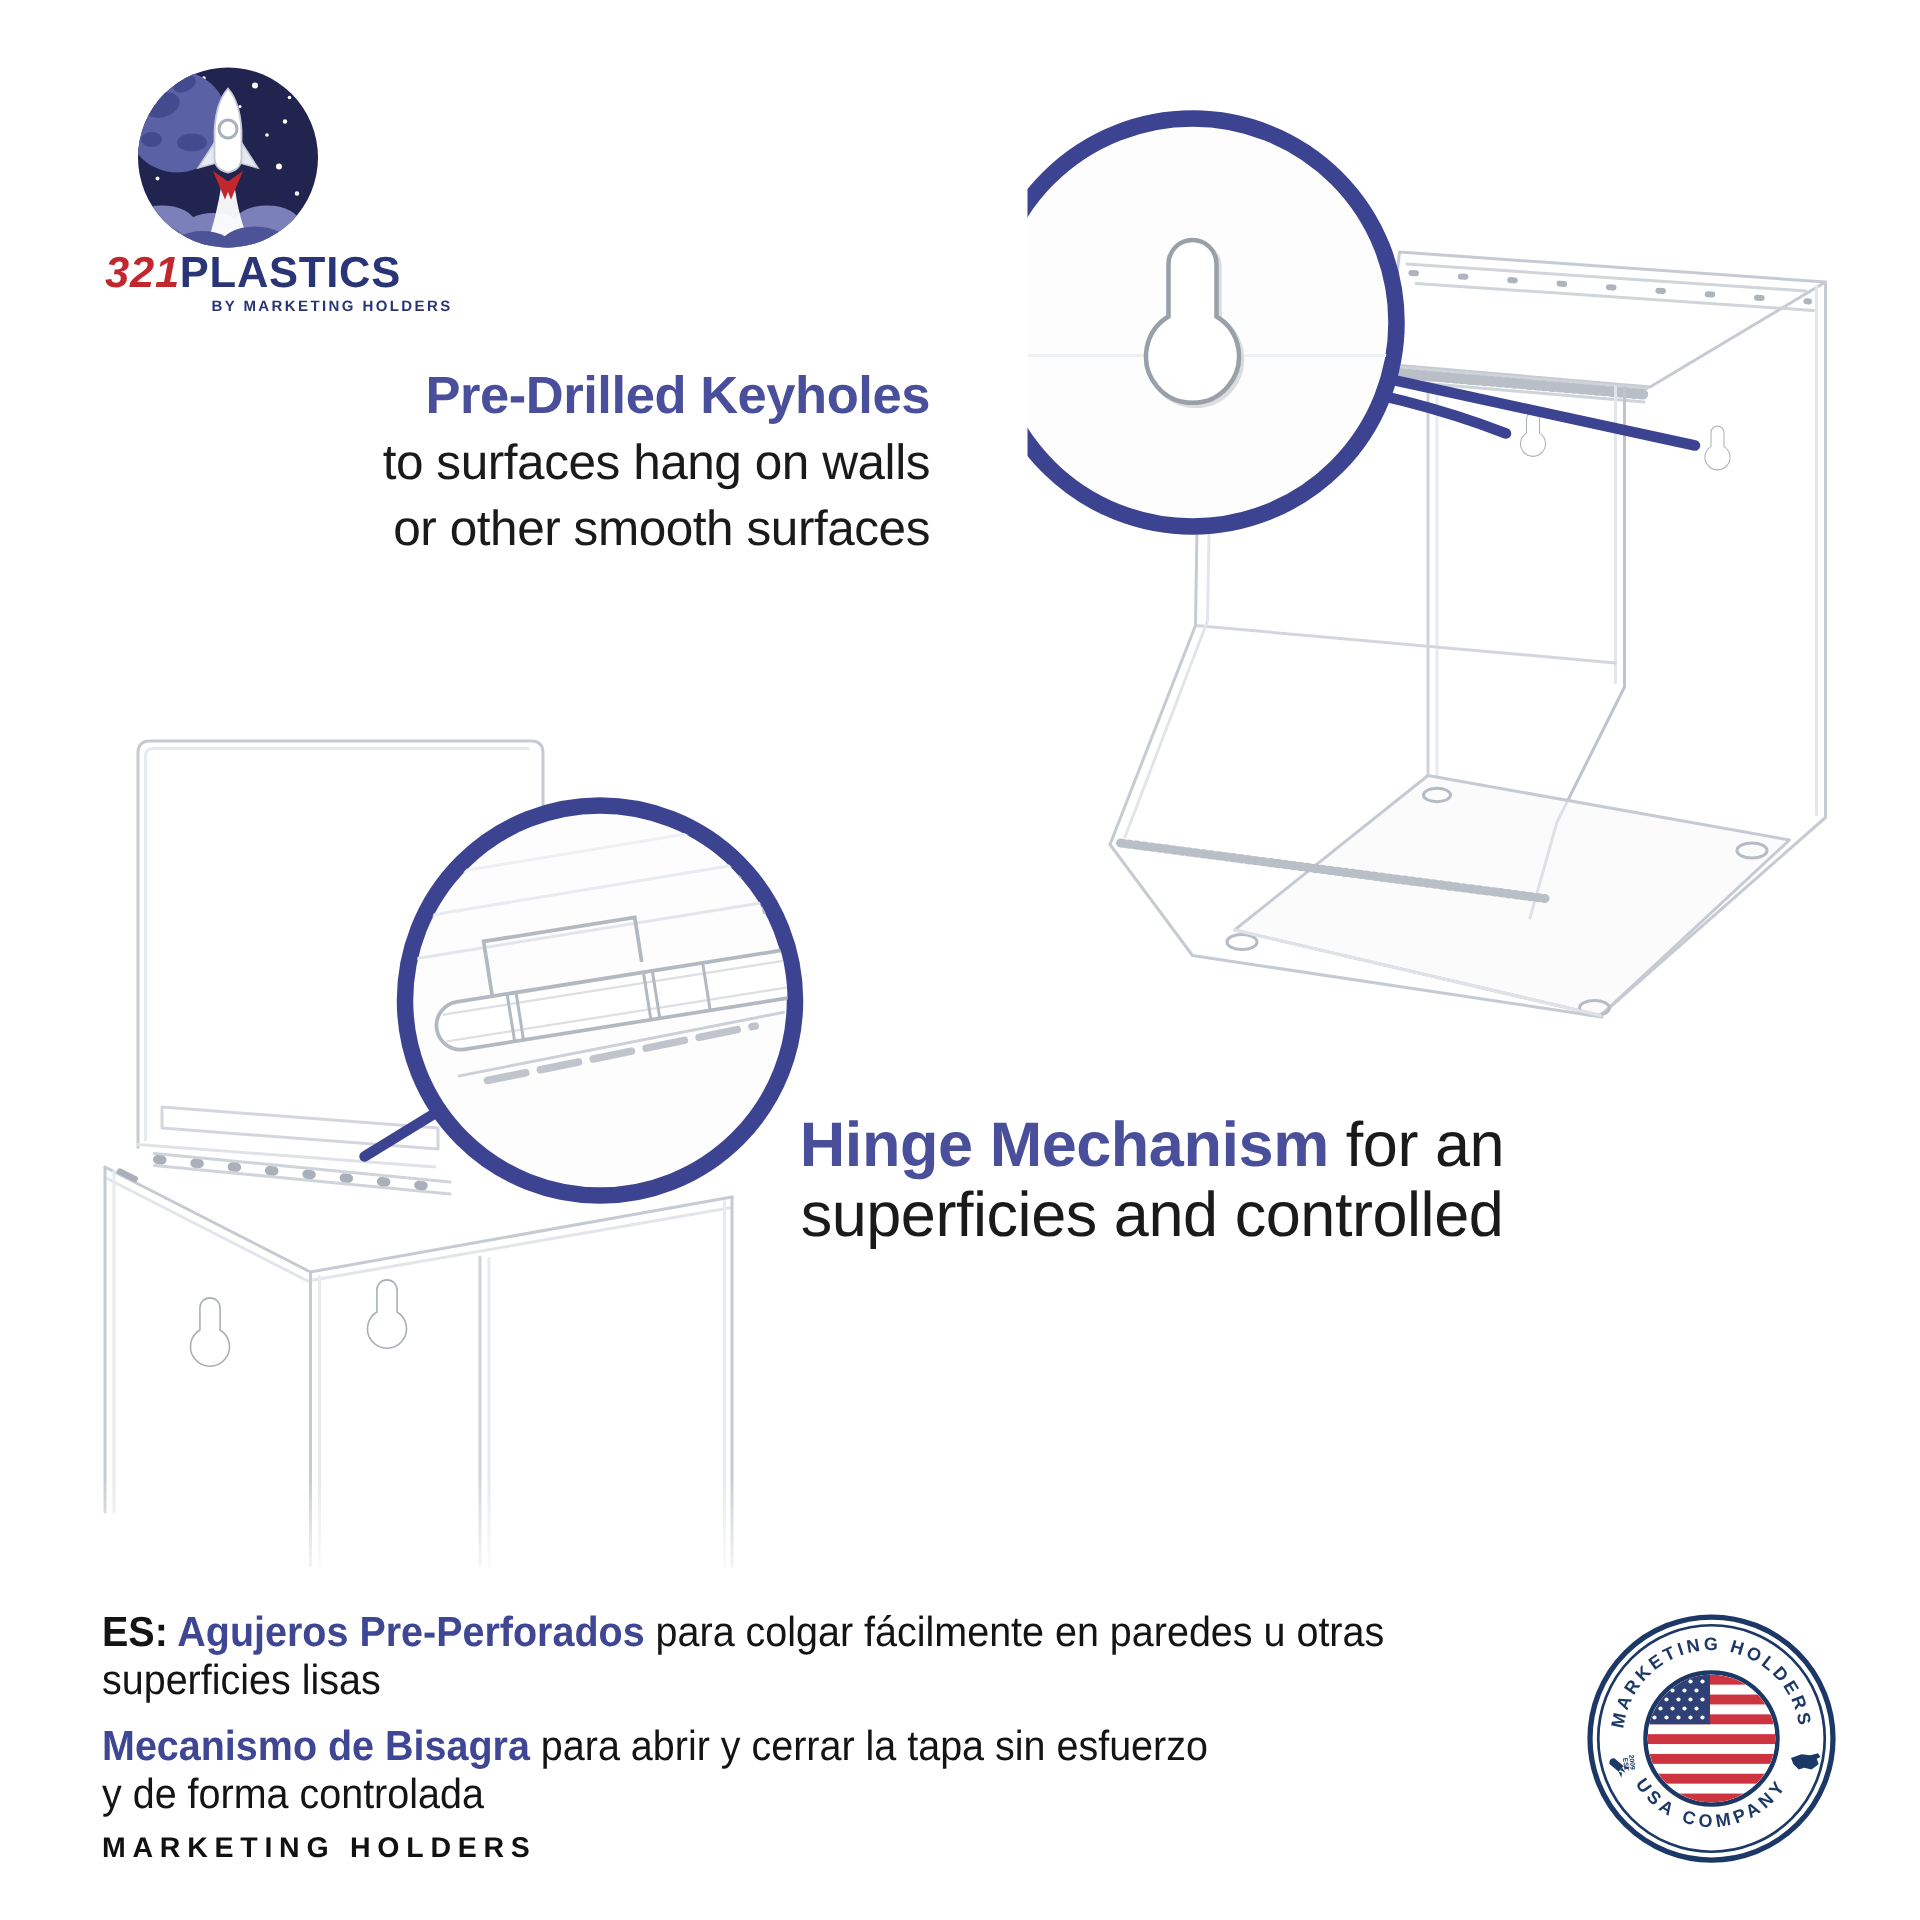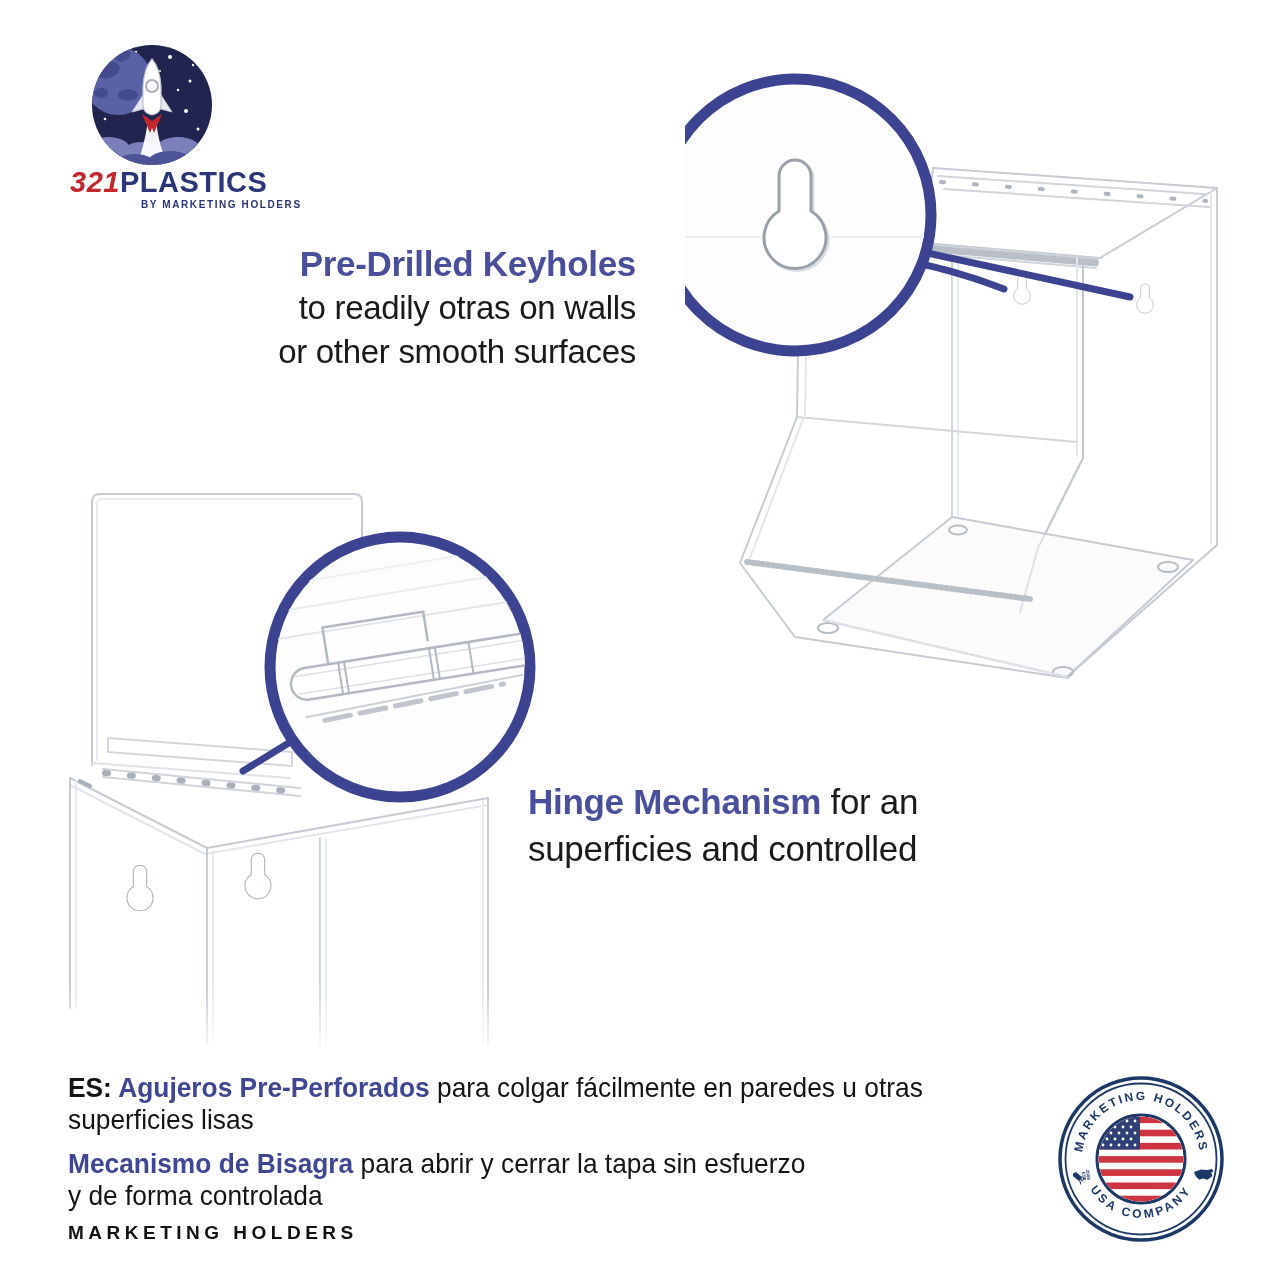--- a/index.html
+++ b/index.html
@@ -7,25 +7,25 @@
           font-family:"Liberation Sans",sans-serif;}
   .abs{position:absolute;}
 
   
   .logo-text1{position:absolute;top:166px;left:70px;font-size:29px;font-weight:800;letter-spacing:.5px;white-space:nowrap;}
   .logo-321{color:#c1272d;font-style:italic;}
   .logo-plastics{color:#293577;}
   .logo-text2{position:absolute;top:199px;left:97px;font-size:10px;font-weight:700;letter-spacing:1.6px;color:#293577;white-space:nowrap;margin-left:44px;}
 
   
-  .feat-keyholes{position:absolute;top:242px;left:134px;width:502px;text-align:right;color:#1a1a1a;}
+  .feat-keyholes{position:absolute;top:242px;left:118px;width:502px;text-align:right;color:#1a1a1a;}
   .feat-keyholes .t{font-size:35px;font-weight:700;color:#4a4f9c;line-height:44px;letter-spacing:-.3px;}
   .feat-keyholes .l{font-size:33px;line-height:44px;letter-spacing:-.3px;}
-  .feat-hinge{position:absolute;top:778px;left:528px;width:480px;text-align:left;color:#1a1a1a;
-              font-size:35px;line-height:47px;letter-spacing:-.3px;}
+  .feat-hinge{position:absolute;top:739px;left:528px;width:480px;text-align:center;color:#1a1a1a;
+              font-size:42px;line-height:47px;letter-spacing:-.3px;}
   .feat-hinge .t{font-weight:700;color:#4a4f9c;}
 
   
   .es{position:absolute;left:68px;color:#141414;font-size:28px;line-height:32px;
       transform:scaleX(.94);transform-origin:0 0;white-space:nowrap;}
   .es .b{font-weight:700;}
   .es .blue-b{font-weight:700;color:#3f4794;}
   .es1{top:1072px;}
   .es2{top:1148px;}
 
@@ -92,21 +92,21 @@
       </g>
     </svg>
     <div class="logo-text1">
       <span class="logo-321">321</span><span class="logo-plastics">PLASTICS</span>
     </div>
     <div class="logo-text2">BY MARKETING HOLDERS</div>
   </div>
 
   <div class="feat-keyholes">
     <div class="t">Pre-Drilled Keyholes</div>
-    <div class="l">to readily otras on walls</div>
+    <div class="l">to surfaces hang on walls</div>
     <div class="l">or other smooth surfaces</div>
   </div>
 
   <svg class="abs" style="top:60px;left:685px;" width="565" height="655" viewBox="685 60 565 655">
     <defs>
       <clipPath id="khCircleClip">
           <circle cx="795" cy="215" r="131"></circle>
         </clipPath>
 
       <path id="kh" d="M -16 -27 L -16 -62 A 16 16 0 0 1 16 -62 L 16 -27 A 31 31 0 1 1 -16 -27 Z"></path>

